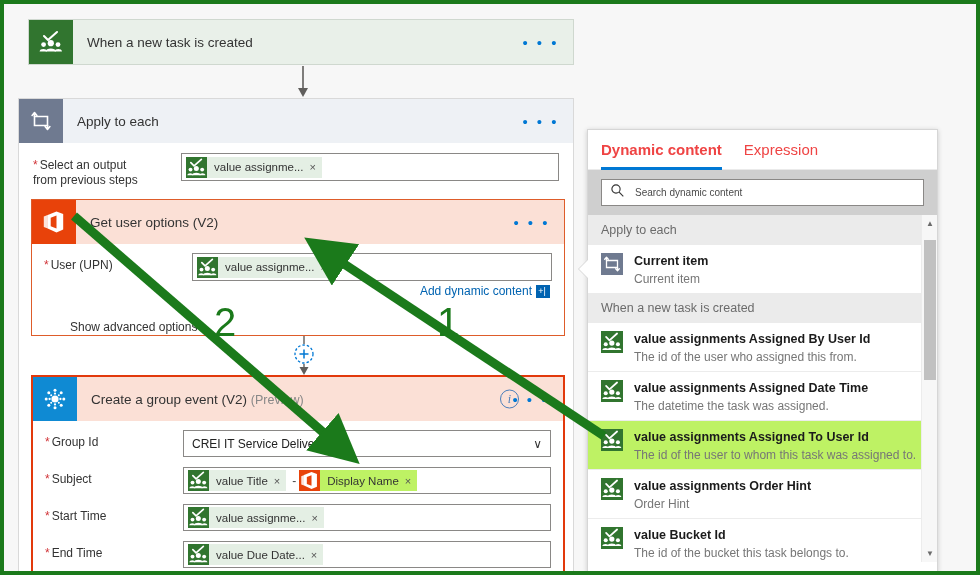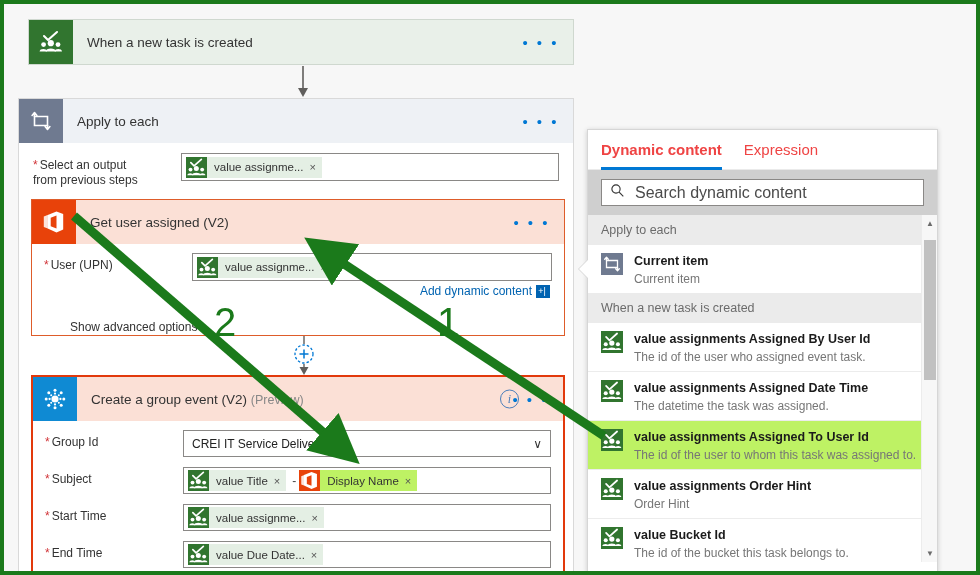--- a/index.html
+++ b/index.html
@@ -143,21 +143,21 @@
   .dc-tab.active { font-weight: bold; }
   .dc-tab.active:after {
     content:""; position:absolute; left:0; right:0; bottom:0;
     height:2.5px; background:#0078d4;
   }
   .dc-searchwrap { background: #cfcfcf; padding: 9px 13px; }
   .dc-search {
     background: #fff; border: 1px solid #8a8886; height: 27px;
     display: flex; align-items: center; padding-left: 8px;
   }
-  .dc-search .ph { font-size: 16px; color: #4a4a4a; margin-left: 10px; }
+  .dc-search .ph { font-size: 10px; color: #4a4a4a; margin-left: 10px; }
   .dc-list {
     position: relative; height: 347px; overflow: hidden;
     background: #fff;
   }
   .dc-group {
     background: #ebebeb; font-size: 12.5px; color: #6b6b6b;
     padding: 8px 13px 8px 13px;
   }
   .dc-item {
     display: flex; align-items: flex-start;
@@ -273,21 +273,21 @@
 
     <div class="card" id="gup-card">
       <div class="card-head">
         <div class="card-icon" style="background:#e8420a;">
           <svg width="26" height="26" viewBox="0 0 26 26">
             <path d="M15.5 2.4 L6.2 6.2 L6.2 19.2 L2.8 18 L2.8 7.6 L15.5 2.4 Z" fill="#fff" opacity="0.85"></path>
             <path d="M15.5 2.4 L22.2 5.1 L22.2 20.6 L15.5 23.6 L6.2 19.2 L6.2 6.2 Z" fill="#fff"></path>
             <path d="M15.5 6.4 L15.5 19.6 L9.7 17.2 L9.7 8.8 Z" fill="#e8420a"></path>
           </svg>
         </div>
-        <div class="card-title">Get user assigned (V2)</div>
+        <div class="card-title">Get user options (V2)</div>
         <div class="ellipsis">• • •</div>
       </div>
 
       <div class="gup-body">
         <div class="row" style="margin-bottom:0;">
           <div class="row-label">
             <span class="req">*</span><span>User (UPN)</span>
           </div>
           <div class="field" style="height:28px;">
             <span class="token planner">
@@ -501,21 +501,21 @@
             <circle cx="12.8" cy="14.2" r="3.1" fill="#fff"></circle>
               <circle cx="5.6" cy="15.6" r="2.4" fill="#fff"></circle>
               <circle cx="20" cy="15.6" r="2.4" fill="#fff"></circle>
             <path d="M7.6 22.5 C7.6 18.6 18 18.6 18 22.5 Z" fill="#fff"></path>
               <path d="M1.6 22.5 C1.6 19.2 9 19.2 9 22.5 Z" fill="#fff"></path>
               <path d="M16.6 22.5 C16.6 19.2 24 19.2 24 22.5 Z" fill="#fff"></path>
           </svg>
         </span>
         <span class="dc-txt">
           <span class="dc-name">value assignments Assigned By User Id</span><br>
-          <span class="dc-desc">The id of the user who assigned event task.</span>
+          <span class="dc-desc">The id of the user who assigned this from.</span>
         </span>
       </div>
 
       <div class="dc-item">
         <span class="dc-ico">
           <svg width="22" height="22" viewBox="0 0 26 26" style="background:#31752f">
             <path d="M6 7 L10 11 L19 3" stroke="#fff" stroke-width="2.1" fill="none" stroke-linecap="round" stroke-linejoin="round"></path>
             <circle cx="12.8" cy="14.2" r="3.1" fill="#fff"></circle>
               <circle cx="5.6" cy="15.6" r="2.4" fill="#fff"></circle>
               <circle cx="20" cy="15.6" r="2.4" fill="#fff"></circle>

